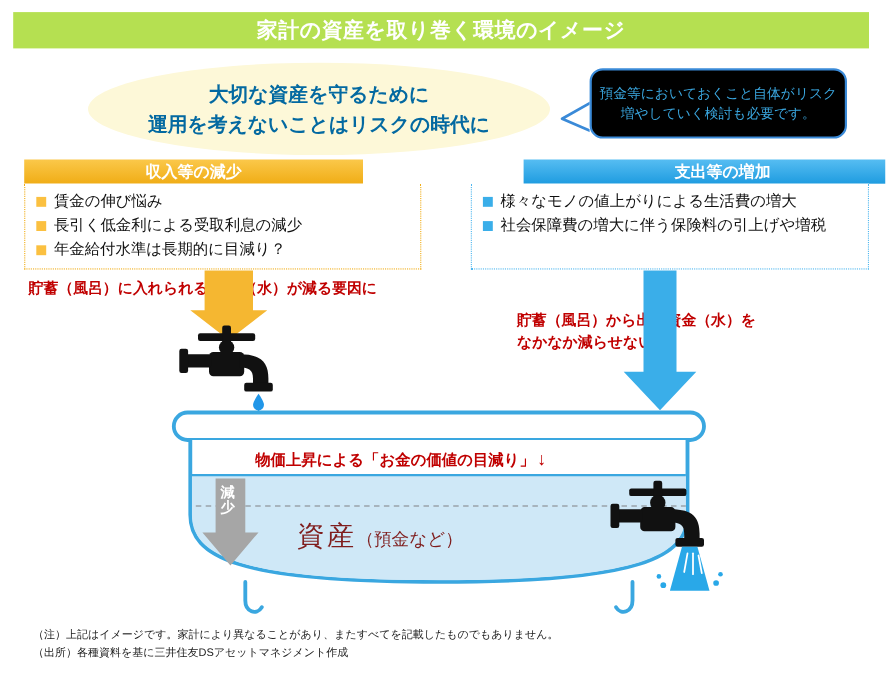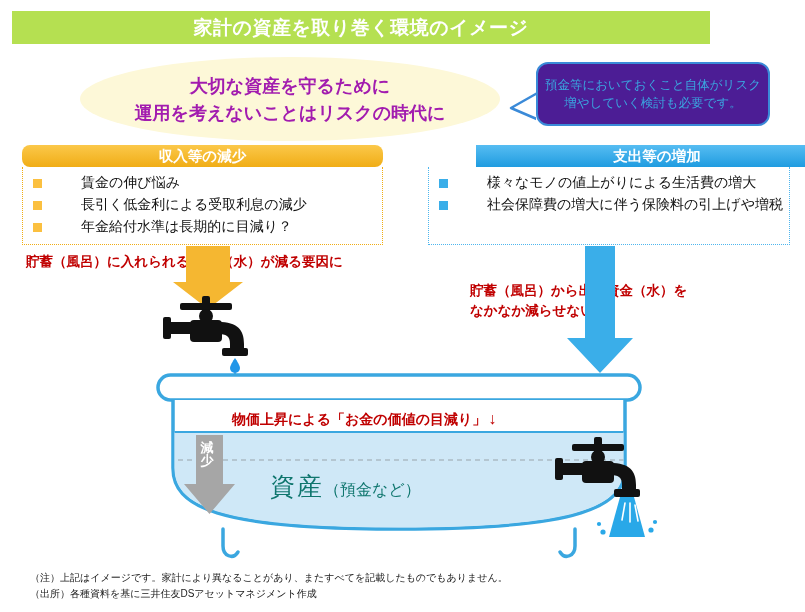--- a/index.html
+++ b/index.html
@@ -16,21 +16,21 @@
     height: 612px;
     background: #ffffff;
     overflow: hidden;
   }
 
   
   .title-bar {
     position: absolute;
     left: 12px;
     top: 11px;
-    width: 698px;
+    width: 778px;
     height: 33px;
     background: #b5e051;
     display: flex;
     align-items: center;
     justify-content: center;
   }
   .title-bar .title-text {
     color: #ffffff;
     font-size: 19px;
     font-weight: bold;
@@ -50,37 +50,37 @@
   .ellipse-text {
     position: absolute;
     left: 80px;
     top: 60px;
     width: 420px;
     height: 80px;
     display: flex;
     flex-direction: column;
     align-items: center;
     justify-content: center;
-    color: #a21caf;
+    color: #0369a1;
     font-size: 18px;
     font-weight: bold;
     line-height: 1.5;
     text-align: center;
   }
 
   
   .bubble {
     position: absolute;
     left: 536px;
     top: 62px;
     width: 234px;
     height: 64px;
     border: 2.5px solid #3a8ad8;
     border-radius: 12px;
-    background: #4c1d95;
+    background: #000000;
     display: flex;
     flex-direction: column;
     align-items: center;
     justify-content: center;
     box-sizing: border-box;
   }
   .bubble-line {
     color: #3aa7e0;
     font-size: 12.5px;
     line-height: 1.45;
@@ -101,24 +101,23 @@
     display: flex;
     align-items: center;
     justify-content: center;
     color: #ffffff;
     font-size: 14.5px;
     font-weight: bold;
   }
   .col-head.left {
     left: 22px;
     top: 145px;
-    width: 361px;
+    width: 308px;
     background: #f4b92e;
     background: linear-gradient(#fbc84a, #f0ad16);
-    border-radius: 8px;
   }
   .col-head.right {
     left: 428px;
     top: 145px;
     width: 362px;
     background: #30a7e8;
     background: linear-gradient(#56bdf2, #1f9ce0);
     margin-left: 48px;
   }
   .col-body {
@@ -143,21 +142,20 @@
     border: 1.5px dotted #4db6ef;
     border-top: none;
   }
   .bullet-row {
     display: flex;
     align-items: center;
     height: 22px;
     padding-left: 10px;
     font-size: 14px;
     color: #111111;
-    gap: 32px;
   }
   .bullet-sq {
     width: 9px;
     height: 9px;
     flex: 0 0 9px;
     margin-right: 7px;
   }
   .col-body.left .bullet-sq { background: #fbc040; }
   .col-body.right .bullet-sq { background: #3aaee9; }
 
@@ -181,21 +179,21 @@
     height: 612px;
     pointer-events: none;
   }
 
   .tub-label-assets {
     position: absolute;
     left: 270px;
     top: 470px;
     display: flex;
     align-items: baseline;
-    color: #0f766e;
+    color: #7f1d1d;
   }
   .tub-label-assets .big {
     font-size: 25px;
     letter-spacing: 2px;
   }
   .tub-label-assets .small {
     font-size: 16px;
   }
 
   .tub-red-note {

